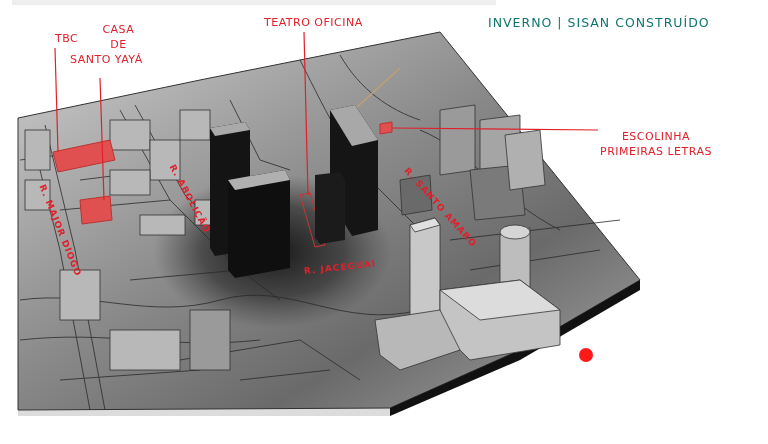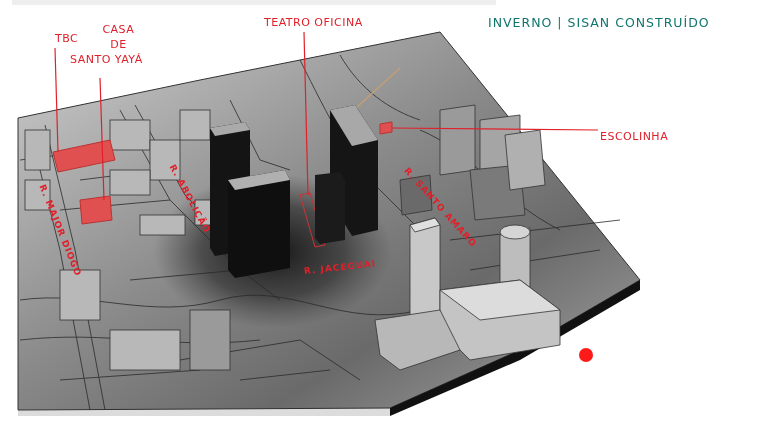--- a/index.html
+++ b/index.html
@@ -141,20 +141,21 @@
 
 <div class="label" style="left:55px; top:31px;">TBC</div>
 <div class="label" style="left:94px; top:22px;">
   <div>CASA</div>
   <div>DE</div>
   <div style="margin-left:-24px;">SANTO YAYÁ</div>
 </div>
 <div class="label" style="left:264px; top:15px;">TEATRO OFICINA</div>
 <div class="label" style="left:600px; top:101px;margin-top:28px;">
   <div>ESCOLINHA</div>
+  <div>PRIMEIRAS LETRAS</div>
 </div>
 <div class="label" style="left:540px; top:376px;">
 </div>
 
 <div class="street" style="left:42px; top:180px; transform: rotate(68deg);">R. MAJOR DIOGO</div>
 <div class="street" style="left:172px; top:160px; transform: rotate(62deg);">R. ABOLIÇÃO</div>
 <div class="street" style="left:406px; top:164px; transform: rotate(48deg);">R. SANTO AMARO</div>
 <div class="street" style="left:304px; top:266px; transform: rotate(-6deg);">R. JACEGUAI</div>
 
 </body></html>

